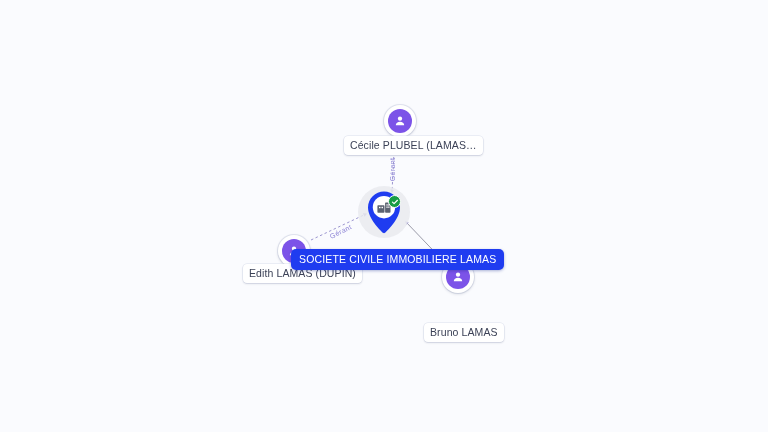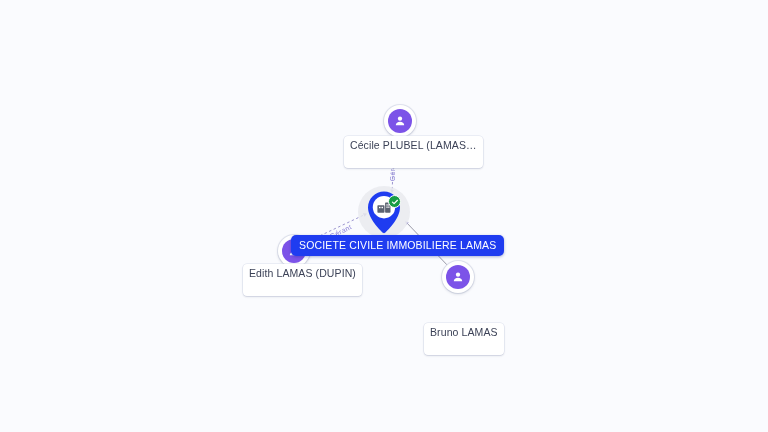--- a/index.html
+++ b/index.html
@@ -80,34 +80,35 @@
   }
   .verified-badge svg { display: block; }
 
   
   .node-label {
     position: absolute;
     background: #ffffff;
     color: #3c4257;
     font-size: 10.5px;
     line-height: 14px;
-    padding: 2px 6px 16px 6px;
+    padding: 2px 6px 3px 6px;
     border-radius: 4px;
     white-space: nowrap;
     box-shadow: 0 1px 2px rgba(40,50,90,0.16), 0 0 0 0.5px rgba(220,224,238,0.9);
     letter-spacing: .1px;
   }
   .node-label.primary {
     background: #1f3cf0;
     color: #ffffff;
     font-size: 10.5px;
     padding: 3px 8px 4px 8px;
     border-radius: 5px;
     box-shadow: 0 1px 3px rgba(20,40,140,0.35);
     letter-spacing: .15px;
+    margin-top: 14px;
   }
 
   
   .edge-label {
     position: absolute;
     color: #8f86d6;
     font-size: 7px;
     letter-spacing: .35px;
     white-space: nowrap;
     transform-origin: center center;

